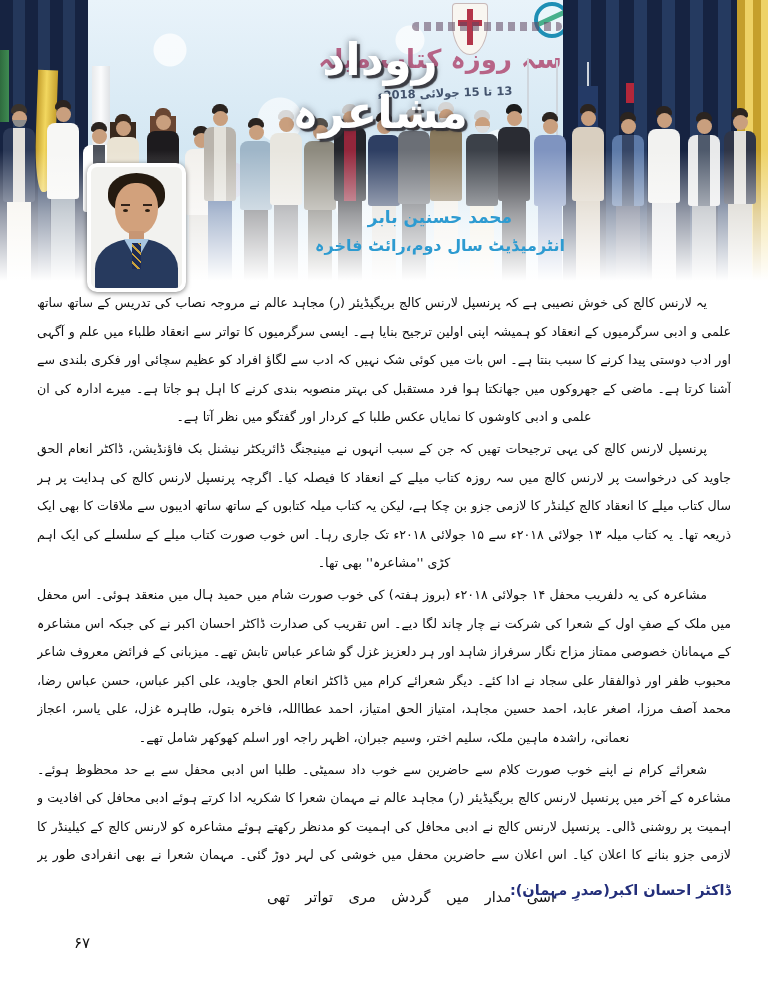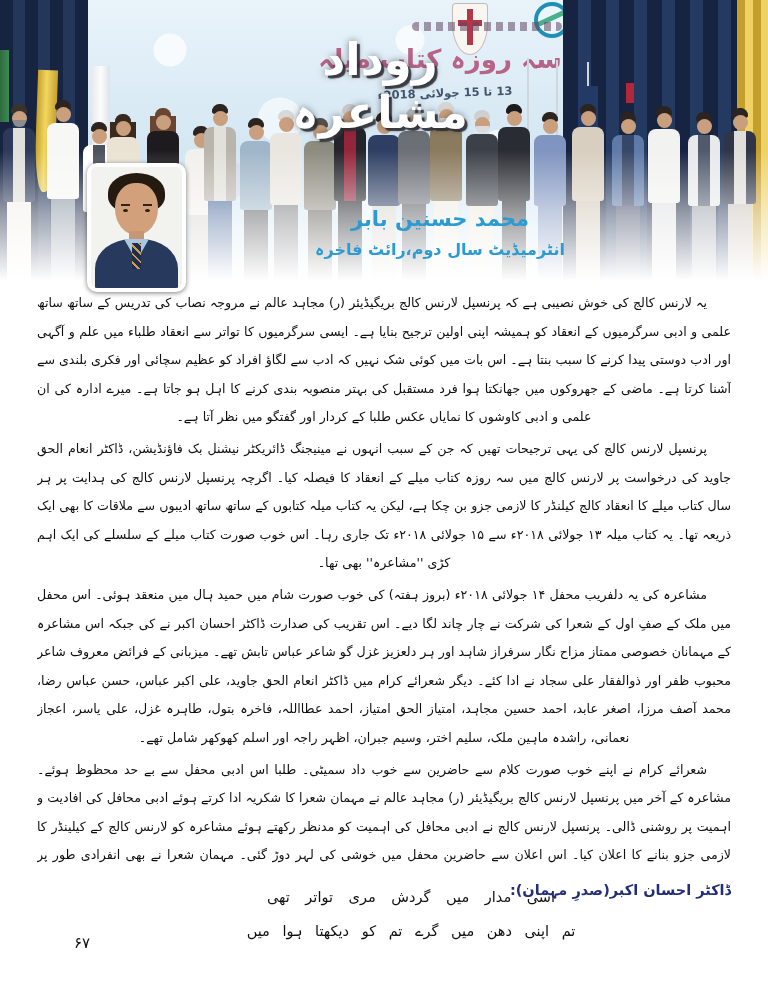--- a/index.html
+++ b/index.html
@@ -74,21 +74,21 @@
   .pt-brow{position:absolute;top:21px;width:9px;height:2px;background:#32231a;}
   .pt-neck{position:absolute;left:38px;top:64px;width:15px;height:12px;background:#c79674;}
   .pt-coat{position:absolute;left:4px;top:72px;width:83px;height:49px;background:#273a5e;
       border-radius:45% 45% 0 0/60% 60% 0 0;}
   .pt-shirt{position:absolute;left:33px;top:72px;width:25px;height:22px;background:#a9c7e2;
       clip-path:polygon(0 0,100% 0,50% 100%);}
   .pt-tie{position:absolute;left:41px;top:76px;width:9px;height:26px;
       background:repeating-linear-gradient(45deg,#1d2b55 0 4px,#caa13c 4px 6px);}
   
   #byline{position:absolute;left:140px;top:207px;width:600px;z-index:11;direction:rtl;text-align:center;}
-  #author-name{font-size:21px;font-weight:bold;color:#2d9bd1;}
+  #author-name{font-size:17px;font-weight:bold;color:#2d9bd1;}
   #author-class{margin-top:9px;font-size:16px;font-weight:bold;color:#2d9bd1;}
   
   #article{position:absolute;left:37px;top:289px;width:694px;height:586px;overflow:hidden;z-index:11;
       direction:rtl;}
   #article p{margin:0 0 3px 0;font-size:12.6px;line-height:28.6px;color:#0f0f0f;
       text-align:justify;text-align-last:center;text-indent:24px;}
   
   #poetry{position:absolute;left:37px;top:880px;width:694px;z-index:11;direction:rtl;}
   #poet-name{position:absolute;right:0;top:2px;font-size:14.5px;font-weight:bold;color:#232e7a;}
   .verse{width:520px;margin:0 60px 0 auto;text-align:center;font-size:14.5px;color:#0f0f0f;
@@ -302,17 +302,16 @@
   <div id="article">
       <p>یہ لارنس کالج کی خوش نصیبی ہے کہ پرنسپل لارنس کالج بریگیڈیئر (ر) مجاہد عالم نے مروجہ نصاب کی تدریس کے ساتھ ساتھ علمی و ادبی سرگرمیوں کے انعقاد کو ہمیشہ اپنی اولین ترجیح بنایا ہے۔ ایسی سرگرمیوں کا تواتر سے انعقاد طلباء میں علم و آگہی اور ادب دوستی پیدا کرنے کا سبب بنتا ہے۔ اس بات میں کوئی شک نہیں کہ ادب سے لگاؤ افراد کو عظیم سچائی اور فکری بلندی سے آشنا کرتا ہے۔ ماضی کے جھروکوں میں جھانکتا ہوا فرد مستقبل کی بہتر منصوبہ بندی کرنے کا اہل ہو جاتا ہے۔ میرے ادارہ کی ان علمی و ادبی کاوشوں کا نمایاں عکس طلبا کے کردار اور گفتگو میں نظر آتا ہے۔</p>
       <p>پرنسپل لارنس کالج کی یہی ترجیحات تھیں کہ جن کے سبب انہوں نے مینیجنگ ڈائریکٹر نیشنل بک فاؤنڈیشن، ڈاکٹر انعام الحق جاوید کی درخواست پر لارنس کالج میں سہ روزہ کتاب میلے کے انعقاد کا فیصلہ کیا۔ اگرچہ پرنسپل لارنس کالج کی ہدایت پر ہر سال کتاب میلے کا انعقاد کالج کیلنڈر کا لازمی جزو بن چکا ہے، لیکن یہ کتاب میلہ کتابوں کے ساتھ ساتھ ادیبوں سے ملاقات کا بھی ایک ذریعہ تھا۔ یہ کتاب میلہ ۱۳ جولائی ۲۰۱۸ء سے ۱۵ جولائی ۲۰۱۸ء تک جاری رہا۔ اس خوب صورت کتاب میلے کے سلسلے کی ایک اہم کڑی ''مشاعرہ'' بھی تھا۔</p>
       <p>مشاعرہ کی یہ دلفریب محفل ۱۴ جولائی ۲۰۱۸ء (بروز ہفتہ) کی خوب صورت شام میں حمید ہال میں منعقد ہوئی۔ اس محفل میں ملک کے صفِ اول کے شعرا کی شرکت نے چار چاند لگا دیے۔ اس تقریب کی صدارت ڈاکٹر احسان اکبر نے کی جبکہ اس مشاعرہ کے مہمانان خصوصی ممتاز مزاح نگار سرفراز شاہد اور ہر دلعزیز غزل گو شاعر عباس تابش تھے۔ میزبانی کے فرائض معروف شاعر محبوب ظفر اور ذوالفقار علی سجاد نے ادا کئے۔ دیگر شعرائے کرام میں ڈاکٹر انعام الحق جاوید، علی اکبر عباس، حسن عباس رضا، محمد آصف مرزا، اصغر عابد، احمد حسین مجاہد، امتیاز الحق امتیاز، احمد عطااللہ، فاخرہ بتول، طاہرہ غزل، علی یاسر، اعجاز نعمانی، راشدہ ماہین ملک، سلیم اختر، وسیم جبران، اظہر راجہ اور اسلم کھوکھر شامل تھے۔</p>
       <p>شعرائے کرام نے اپنے خوب صورت کلام سے حاضرین سے خوب داد سمیٹی۔ طلبا اس ادبی محفل سے بے حد محظوظ ہوئے۔ مشاعرہ کے آخر میں پرنسپل لارنس کالج بریگیڈیئر (ر) مجاہد عالم نے مہمان شعرا کا شکریہ ادا کرتے ہوئے ادبی محافل کی افادیت و اہمیت پر روشنی ڈالی۔ پرنسپل لارنس کالج نے ادبی محافل کی اہمیت کو مدنظر رکھتے ہوئے مشاعرہ کو لارنس کالج کے کیلینڈر کا لازمی جزو بنانے کا اعلان کیا۔ اس اعلان سے حاضرین محفل میں خوشی کی لہر دوڑ گئی۔ مہمان شعرا نے بھی انفرادی طور پر پرنسپل لارنس کالج سے ملاقات کے بعد اس اعلان پر خوشی اور اطمینان کا اظہار کرتے ہوئے ان کا شکریہ ادا کیا۔ اس شعری نشست میں شریک شعرائے کرام کے کلام کا نمونہ پیش خدمت ہے:</p>
     </div>
 
   <div id="poetry">
     <div id="poet-name">ڈاکٹر احسان اکبر(صدرِ مہمان):</div>
     <div class="verse">اسی مدار میں گردش مری تواتر تھی</div>
-    <div class="verse" style="word-spacing:8px;">تم اپنی دھن میں گرے تم کو دیکھتا ہوا میں</div>
   </div>
 
   <div id="page-number">۶۷</div>
 </div>
 
 </body></html>

